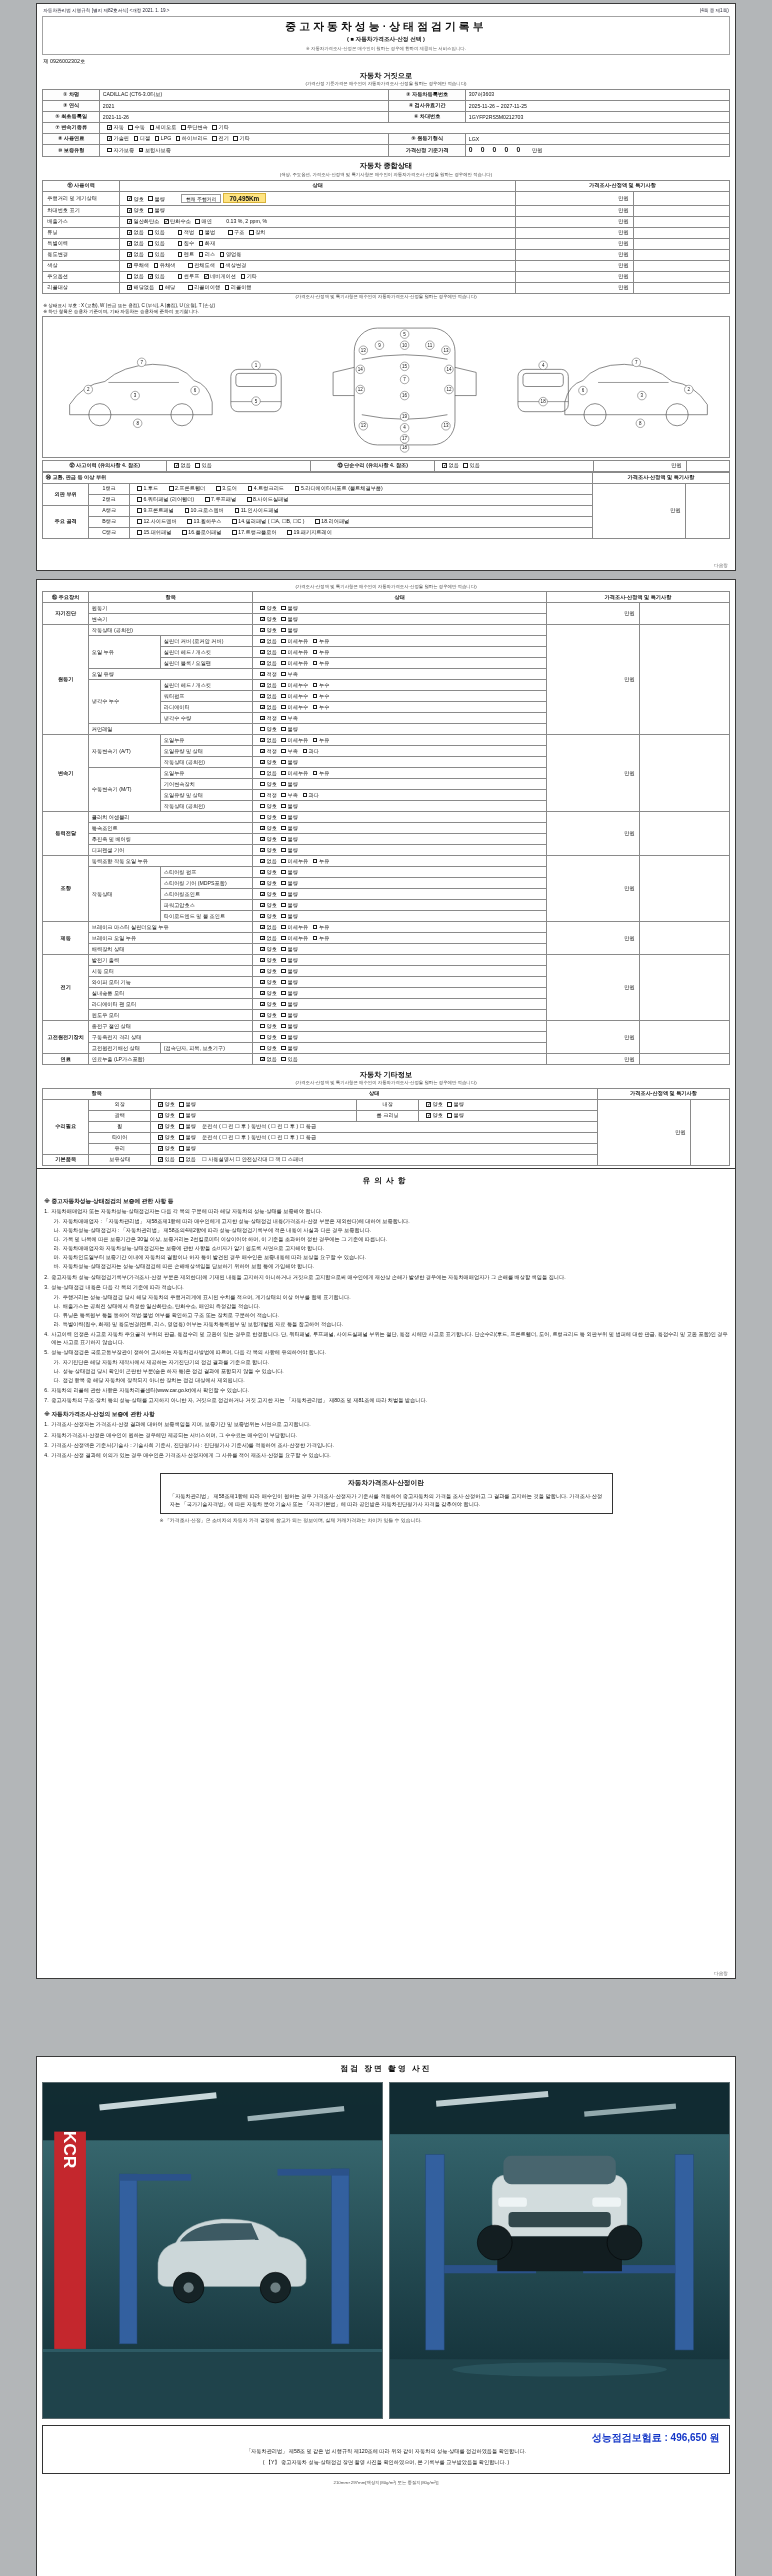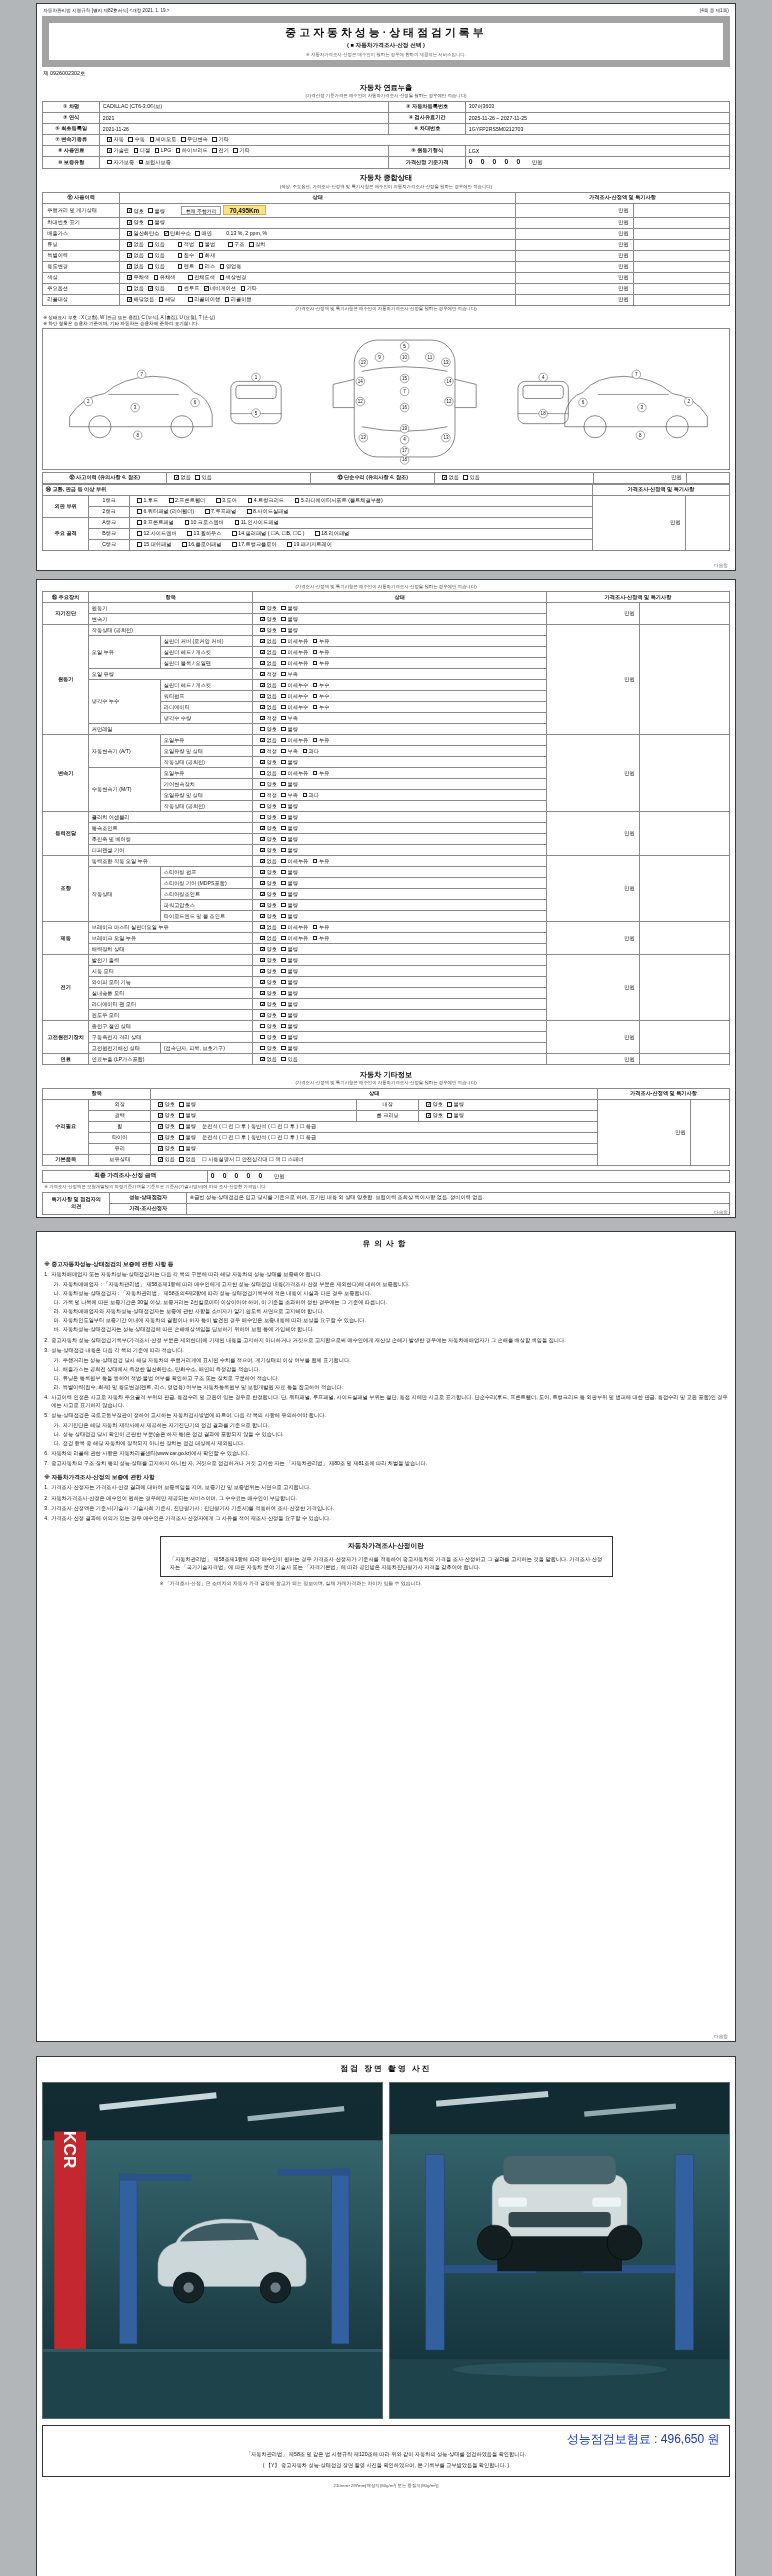--- a/index.html
+++ b/index.html
@@ -3,21 +3,21 @@
 <meta charset="utf-8">
 <title>중고자동차성능·상태점검기록부</title>
 <style>
   *{box-sizing:border-box}
   html,body{margin:0;padding:0}
   body{width:773px;height:2576px;position:relative;background:#b3b6b8;
        font-family:"Liberation Sans","DejaVu Sans",sans-serif;color:#111}
   .panel{position:absolute;left:36px;width:700px;background:#fff;border:0.5px solid #3a3a3a;
          padding:3.1px 5.2px 5.2px;overflow:hidden}
   .meta{display:flex;justify-content:space-between;font-size:4.6px;color:#223;margin:1px 1px 2.6px}
-  .titlebox{border:7px solid #a3a3a3;padding:3.6px 0 2.6px;text-align:center}
+  .titlebox{border:1px solid #a3a3a3;padding:3.6px 0 2.6px;text-align:center}
   .titlebox h1{margin:0;font-size:10.8px;letter-spacing:3.1px;font-weight:bold}
   .subtitle{font-size:5.7px;margin-top:2.1px;font-weight:bold}
   .subnote{font-size:4.4px;color:#555;margin-top:1.5px}
   .docno{font-size:5.4px;margin:3.6px 1px 1px}
   table{border-collapse:collapse;width:100%;table-layout:fixed}
   td,th{border:0.5px solid #8a8a8a;font-size:5.2px;padding:1.5px 2.6px;word-break:keep-all;overflow:hidden}
   th{font-weight:bold;text-align:center}
   .sec-title{text-align:center;font-size:7.2px;font-weight:bold;padding-top:4.6px}
   .sec-note{text-align:center;font-size:4.4px;color:#444;padding:0.5px 0 2.6px}
   .lblh{text-align:center;font-weight:bold;background:#fdfdfd}
@@ -57,40 +57,40 @@
   .pricebox .bt{text-align:center;font-weight:bold;font-size:6.7px;margin-bottom:3.6px}
   .pricebox .btx{font-size:5.2px;line-height:1.55;text-align:justify}
   .boxnote{width:453px;margin:3.6px auto 0;font-size:4.9px;color:#333}
   .photos{display:flex;gap:5.2px;margin-top:3.1px}
   .photo{flex:1;height:337px;border:0.5px solid #5a6a6e;background:#17343c}
   .photo svg{display:block;width:100%;height:100%}
   .signbox{margin-top:5.2px;border:0.8px solid #333}
   .signbox .sh{text-align:center;font-weight:bold;font-size:7.2px;letter-spacing:6.2px;
                border-bottom:0.5px solid #999;padding:3.1px 0}
   .sign-body{padding:5.2px 9.3px 7.2px}
-  .premium{text-align:right;color:#1638c8;font-weight:normal;font-size:12px}
+  .premium{text-align:right;color:#1638c8;font-weight:bold;font-size:10px}
   .sline{text-align:center;font-size:5.2px;margin-top:3.6px}
   .pfooter{text-align:center;font-size:4.4px;color:#555;margin-top:6.2px}
 </style>
 </head>
 <body>
 
 <div class="panel" style="top:3.1px;height:568px">
   <div class="meta">
     <span>자동차관리법 시행규칙 [별지 제82호서식] &lt;개정 2021. 1. 19.&gt;</span>
     <span>(4쪽 중 제1쪽)</span>
   </div>
   <div class="titlebox">
     <h1>중고자동차성능·상태점검기록부</h1>
     <div class="subtitle">( ■ 자동차가격조사·산정 선택 )</div>
     <div class="subnote">※ 자동차가격조사·산정은 매수인이 원하는 경우에 한하여 제공되는 서비스입니다.</div>
   </div>
   <div class="docno">제 0926002302호</div>
 
-  <div class="sec-title">자동차 연료누출</div>
+  <div class="sec-title">자동차 거짓으로</div>
   <div class="sec-note">(가격산정 기준가격은 매수인이 자동차가격조사·산정을 원하는 경우에만 적습니다)</div>
   <table>
     <colgroup>
         <col style="width:57px">
         <col style="width:289px">
         <col style="width:77px">
         <col>
       </colgroup>
     <tbody>
         <tr>
@@ -751,21 +751,21 @@
     <tr>
       <td class="gname">가격·조사산정자</td>
       <td></td>
     </tr>
   </tbody>
     </table>
 
   <div class="next">다음장</div>
 </div>
 
-<div class="panel" style="top:1231px;height:811px">
+<div class="panel" style="top:1168px;height:811px">
   <div class="panel-title">유의사항</div>
   <div>
       <div class="nh">※ 중고자동차성능·상태점검의 보증에 관한 사항 등</div>
       <div class="ni">
         <span class="nn">1.</span>
         <span class="ntx">자동차매매업자 또는 자동차성능·상태점검자는 다음 각 목의 구분에 따라 해당 자동차의 성능·상태를 보증해야 합니다.</span>
       </div>
       <div class="ns">
         <span class="nn">가.</span>
         <span class="ntx">자동차매매업자 : 「자동차관리법」 제58조제1항에 따라 매수인에게 고지한 성능·상태점검 내용(가격조사·산정 부분은 제외한다)에 대하여 보증합니다.</span>

